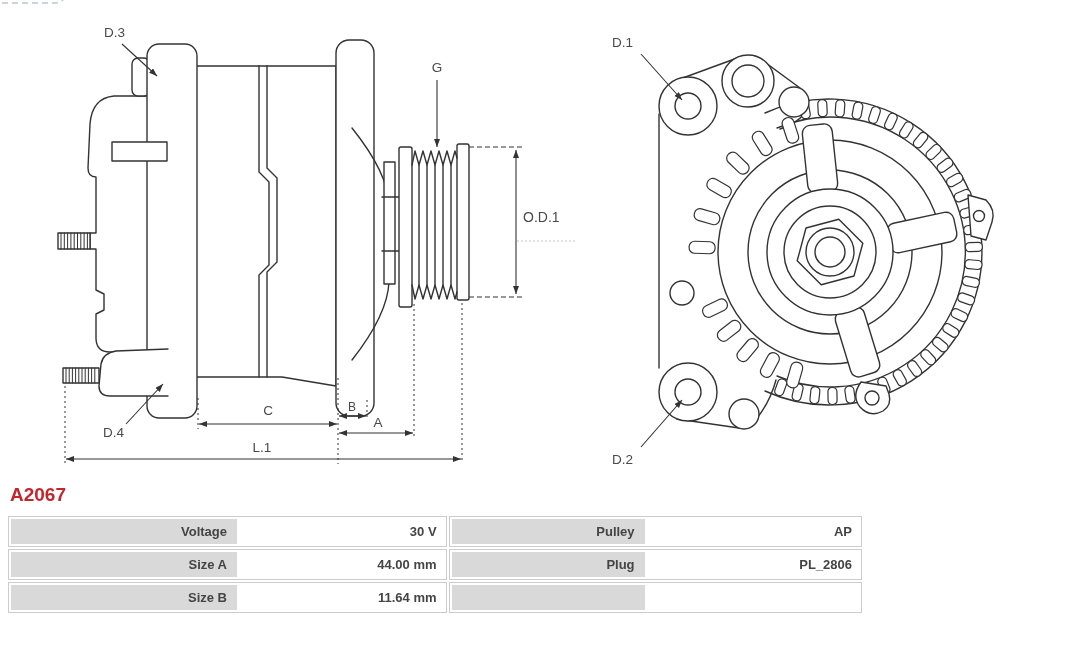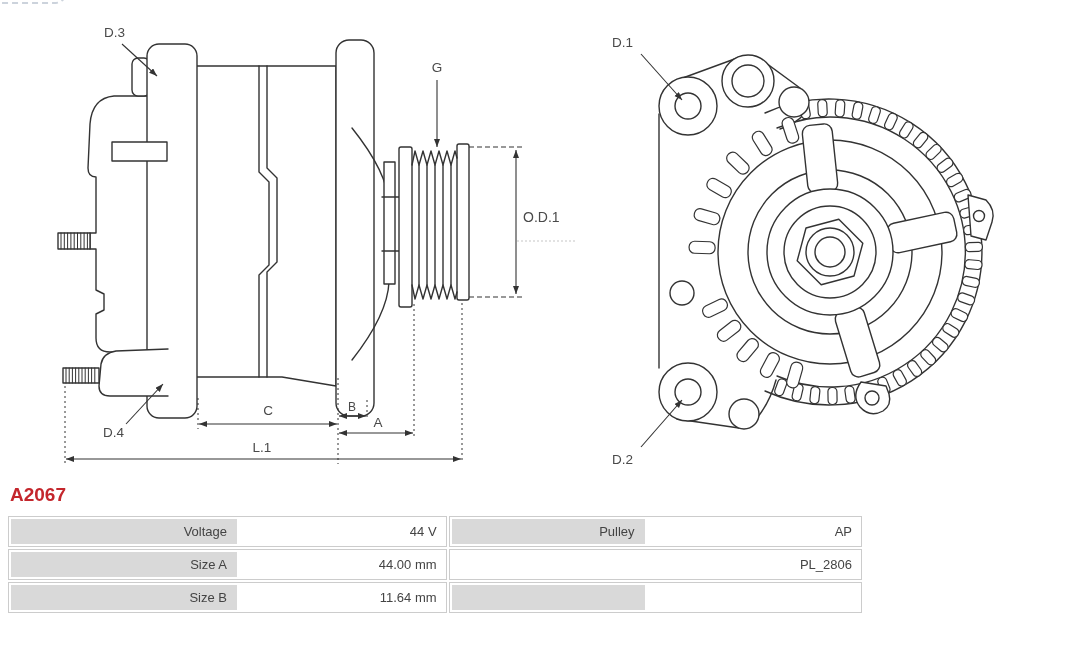--- a/index.html
+++ b/index.html
@@ -10,21 +10,21 @@
   .logo-remnant{
     position:absolute;left:2px;top:-11px;width:62px;height:13px;
     border-bottom:2px dashed #ccd3dc;border-right:2px dashed #ccd3dc;
     border-radius:0 0 10px 0;
   }
   .drawing{position:absolute;left:0;top:0;}
   .part-code{
     position:absolute;left:10px;top:483px;margin:0;
     font-size:19px;line-height:24px;font-weight:700;color:#c4262c;
   }
-  .spec-tables{position:absolute;left:8px;top:516px;width:854px;display:flex;gap:2px;}
+  .spec-tables{position:absolute;left:8px;top:516px;width:854px;display:flex;gap:2px;font-weight:bold;}
   .spec-table{display:flex;flex-direction:column;}
   .spec-table.left{width:541px;}
   .spec-table.right{width:510px;}
   .spec-row{
     display:flex;height:31px;margin-bottom:2px;
     border:1px solid #cccccc;background:#ffffff;box-sizing:border-box;
   }
   .spec-label{
     width:230px;background:#d9d9d9;border:2px solid #ffffff;box-sizing:border-box;
     display:flex;align-items:center;justify-content:flex-end;padding-right:10px;
@@ -225,37 +225,38 @@
   <text x="612" y="47" font-size="13.5">D.1</text>
   <text x="612" y="464" font-size="13.5">D.2</text>
 </svg>
 
 <h1 class="part-code">A2067</h1>
 
 <div class="spec-tables">
   <div class="spec-table left">
     <div class="spec-row">
       <div class="spec-label">Voltage</div>
-      <div class="spec-value">44 V</div>
+      <div class="spec-value">30 V</div>
     </div>
     <div class="spec-row">
       <div class="spec-label">Size A</div>
       <div class="spec-value">44.00 mm</div>
     </div>
     <div class="spec-row">
       <div class="spec-label">Size B</div>
       <div class="spec-value">11.64 mm</div>
     </div>
   </div>
   <div class="spec-table right">
     <div class="spec-row">
       <div class="spec-label">Pulley</div>
       <div class="spec-value">AP</div>
     </div>
     <div class="spec-row">
+      <div class="spec-label">Plug</div>
       <div class="spec-value">PL_2806</div>
     </div>
     <div class="spec-row">
       <div class="spec-label"></div>
       <div class="spec-value"></div>
     </div>
   </div>
 </div>
 
 </body></html>

